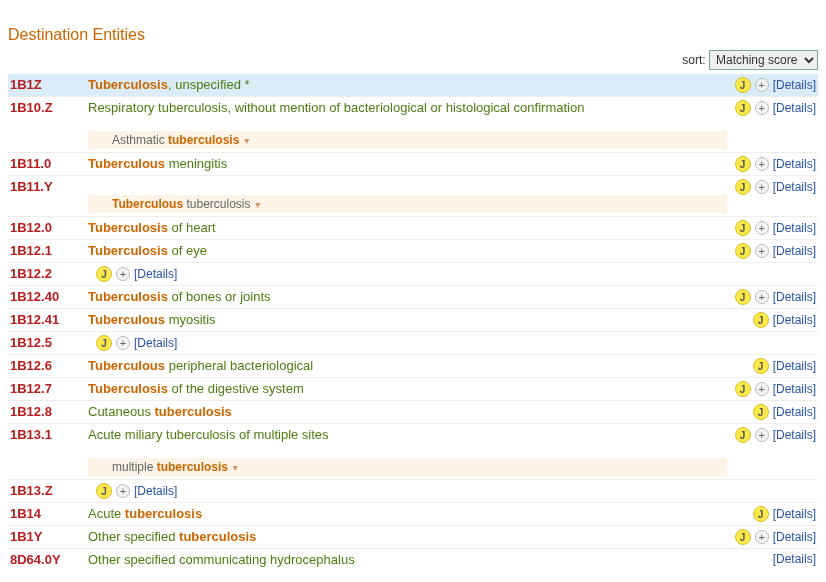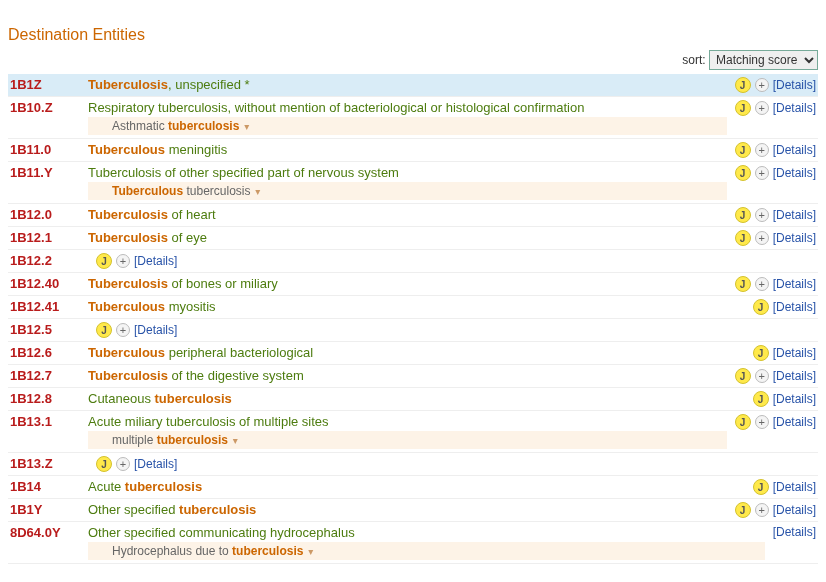--- a/index.html
+++ b/index.html
@@ -7,21 +7,21 @@
     .container { padding: 6px 8px; }
     .header { color: #cc6600; font-size: 16px; margin-bottom: 6px; font-weight: normal; margin-top: 20px; }
     .sortbar { text-align: right; font-size: 12px; color: #333; margin-bottom: 4px; }
     .sortbar select { font-size: 12px; border: 1px solid #7a9; color: #333; padding: 1px 2px; width: 109px; }
     .row { display: flex; align-items: flex-start; border-bottom: 1px solid #eee; padding: 3px 2px; }
     .row.highlighted { background: #d9ecf7; }
     .code { width: 78px; font-weight: bold; color: #b91c1c; flex-shrink: 0; font-size: 13px; }
     .desc { flex: 1; color: #333; font-size: 13px; }
     .desc .hl { color: #cc6600; font-weight: bold; }
     .desc .normal { color: #4d7c0f; }
-    .subrow { background: #fdf3e7; padding: 2px 16px 2px 24px; margin-top: 2px; font-size: 12px; color: #666; }
+    .subrow { background: #fdf3e7; padding: 2px 16px 2px 24px; margin-top: 16px; font-size: 12px; color: #666; }
     .subrow .hl { color: #cc6600; font-weight: bold; }
     .subrow .caret { color: #cc9966; font-size: 10px; margin-left: 2px; }
     .actions { display: flex; align-items: center; gap: 4px; flex-shrink: 0; padding-left: 8px; }
     .badge-j { display: inline-flex; align-items: center; justify-content: center; width: 16px; height: 16px; background: #ffe94a; border: 1px solid #d4c22f; border-radius: 8px; font-size: 10px; font-weight: bold; color: #555; cursor: pointer; }
     .badge-plus { display: inline-flex; align-items: center; justify-content: center; width: 14px; height: 14px; background: #f4f4f4; border: 1px solid #bbb; border-radius: 7px; font-size: 11px; color: #666; cursor: pointer; line-height: 1; }
     .details-link { color: #2853a8; font-size: 12px; cursor: pointer; }
     .details-link::before { content: "["; }
     .details-link::after { content: "]"; }
   </style>
 </head>
@@ -64,21 +64,20 @@
         </div>
         <div class="actions">
           <span class="badge-j">J</span>
           <span class="badge-plus">+</span>
           <span class="details-link">Details</span>
         </div>
       </div>
       <div class="row">
         <div class="code">1B11.Y</div>
         <div class="desc">
-          <div><span class="normal">Tuberculosis of other specified part of nervous system</span></div>
           <div class="subrow"><span class="hl">Tuberculous</span><span class=""> tuberculosis</span><span class="caret"> ▾</span></div>
         </div>
         <div class="actions">
           <span class="badge-j">J</span>
           <span class="badge-plus">+</span>
           <span class="details-link">Details</span>
         </div>
       </div>
       <div class="row">
         <div class="code">1B12.0</div>
@@ -106,21 +105,21 @@
         <div class="code">1B12.2</div>
         <div class="actions">
           <span class="badge-j">J</span>
           <span class="badge-plus">+</span>
           <span class="details-link">Details</span>
         </div>
       </div>
       <div class="row">
         <div class="code">1B12.40</div>
         <div class="desc">
-          <div><span class="hl">Tuberculosis</span><span class="normal"> of bones or miliary</span></div>
+          <div><span class="hl">Tuberculosis</span><span class="normal"> of bones or joints</span></div>
         </div>
         <div class="actions">
           <span class="badge-j">J</span>
           <span class="badge-plus">+</span>
           <span class="details-link">Details</span>
         </div>
       </div>
       <div class="row">
         <div class="code">1B12.41</div>
         <div class="desc">

